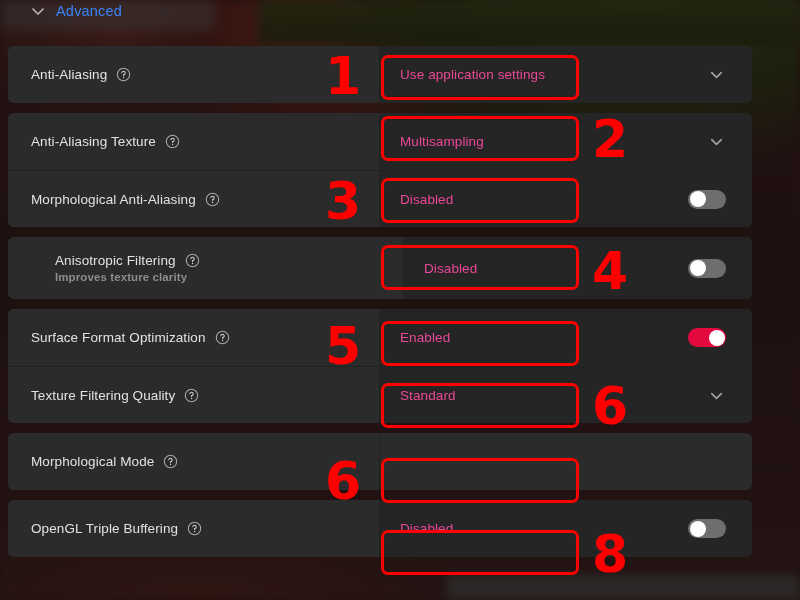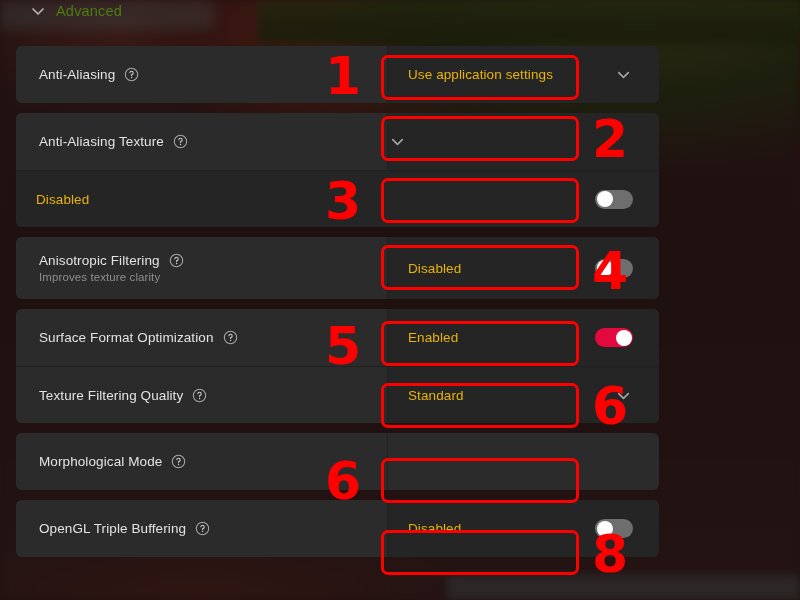--- a/index.html
+++ b/index.html
@@ -65,49 +65,49 @@
     gap: 10px;
     padding-left: 30px;
     z-index: 5;
   }
   .page-header .chev {
     width: 16px; height: 16px;
     display: block;
   }
   .page-header .title {
     font-size: 14.5px;
-    color: #4d7c0f;
+    color: #3b82f6;
     letter-spacing: .2px;
     white-space: nowrap;
   }
 
   
   .settings {
     position: absolute;
-    left: 16px;
+    left: 8px;
     top: 46px;
-    width: 643px;
+    width: 744px;
     z-index: 4;
   }
   .card {
     background: #2b2b2b;
     border-radius: 6px;
     overflow: hidden;
     margin-bottom: 10px;
   }
   .card:last-child { margin-bottom: 0; text-align: center; }
 
   .row {
     position: relative;
     display: flex;
     align-items: stretch;
     height: 57px;
   }
   .row + .row { border-top: 1px solid #202020; }
-  .row.tall { height: 62px; }
+  .row.tall { height: 62px; padding-left: 24px; }
 
   
   .label-col {
     width: 372px;
     flex: 0 0 372px;
     display: flex;
     flex-direction: column;
     justify-content: center;
     padding-left: 23px;
     border-right: 1px solid #212121;
@@ -123,20 +123,21 @@
     color: #e2e2e2;
     letter-spacing: .1px;
     white-space: nowrap;
   }
   .sub-text {
     font-size: 11.5px;
     color: #8d8d8d;
     margin-top: 3px;
     letter-spacing: .1px;
     white-space: nowrap;
+    font-weight: bold;
   }
   .help-icon { width: 15px; height: 15px; display: block; flex: 0 0 15px; }
 
   
   .value-col {
     flex: 1 1 auto;
     display: flex;
     align-items: center;
     justify-content: space-between;
     padding: 0 26px 0 0;
@@ -147,21 +148,21 @@
     margin-left: 3px;
     width: 197px;
     height: 44px;
     display: flex;
     align-items: center;
     padding-left: 17px;
     border-radius: 5px;
   }
   .value-text {
     font-size: 13.5px;
-    color: #eab308;
+    color: #ec4899;
     letter-spacing: .1px;
     white-space: nowrap;
   }
   .chev-down { width: 19px; height: 19px; display: block; opacity: .8; }
 
   
   .toggle {
     width: 38px; height: 19px;
     border-radius: 10px;
     position: relative;
@@ -248,26 +249,39 @@
             <div class="label-line">
               <span class="label-text">Anti-Aliasing Texture</span>
               <span class="help-icon"><svg viewBox="0 0 16 16" width="15" height="15">
                   <circle cx="8" cy="8" r="6.6" fill="none" stroke="#a8a8a8" stroke-width="1.15"></circle>
                   <path d="M6.25 6.1 a1.78 1.78 0 1 1 1.9 2.02 v1.05" fill="none" stroke="#cfcfcf" stroke-width="1.15" stroke-linecap="round"></path>
                   <circle cx="8.1" cy="11.2" r="0.72" fill="#cfcfcf"></circle>
                 </svg></span>
             </div>
           </div>
           <div class="value-col">
+            <div class="value-box">
+              <span class="value-text">Multisampling</span>
+            </div>
             <span class="chev-down"><svg viewBox="0 0 20 20" width="19" height="19">
                 <path d="M5 8 L10 13 L15 8" fill="none" stroke="#c4c4c4" stroke-width="1.7" stroke-linecap="round" stroke-linejoin="round"></path>
               </svg></span>
           </div>
         </div>
         <div class="row">
+          <div class="label-col">
+            <div class="label-line">
+              <span class="label-text">Morphological Anti-Aliasing</span>
+              <span class="help-icon"><svg viewBox="0 0 16 16" width="15" height="15">
+                  <circle cx="8" cy="8" r="6.6" fill="none" stroke="#a8a8a8" stroke-width="1.15"></circle>
+                  <path d="M6.25 6.1 a1.78 1.78 0 1 1 1.9 2.02 v1.05" fill="none" stroke="#cfcfcf" stroke-width="1.15" stroke-linecap="round"></path>
+                  <circle cx="8.1" cy="11.2" r="0.72" fill="#cfcfcf"></circle>
+                </svg></span>
+            </div>
+          </div>
           <div class="value-col">
             <div class="value-box">
               <span class="value-text">Disabled</span>
             </div>
             <div class="toggle">
               <div class="knob"></div>
             </div>
           </div>
         </div>
       </div>

